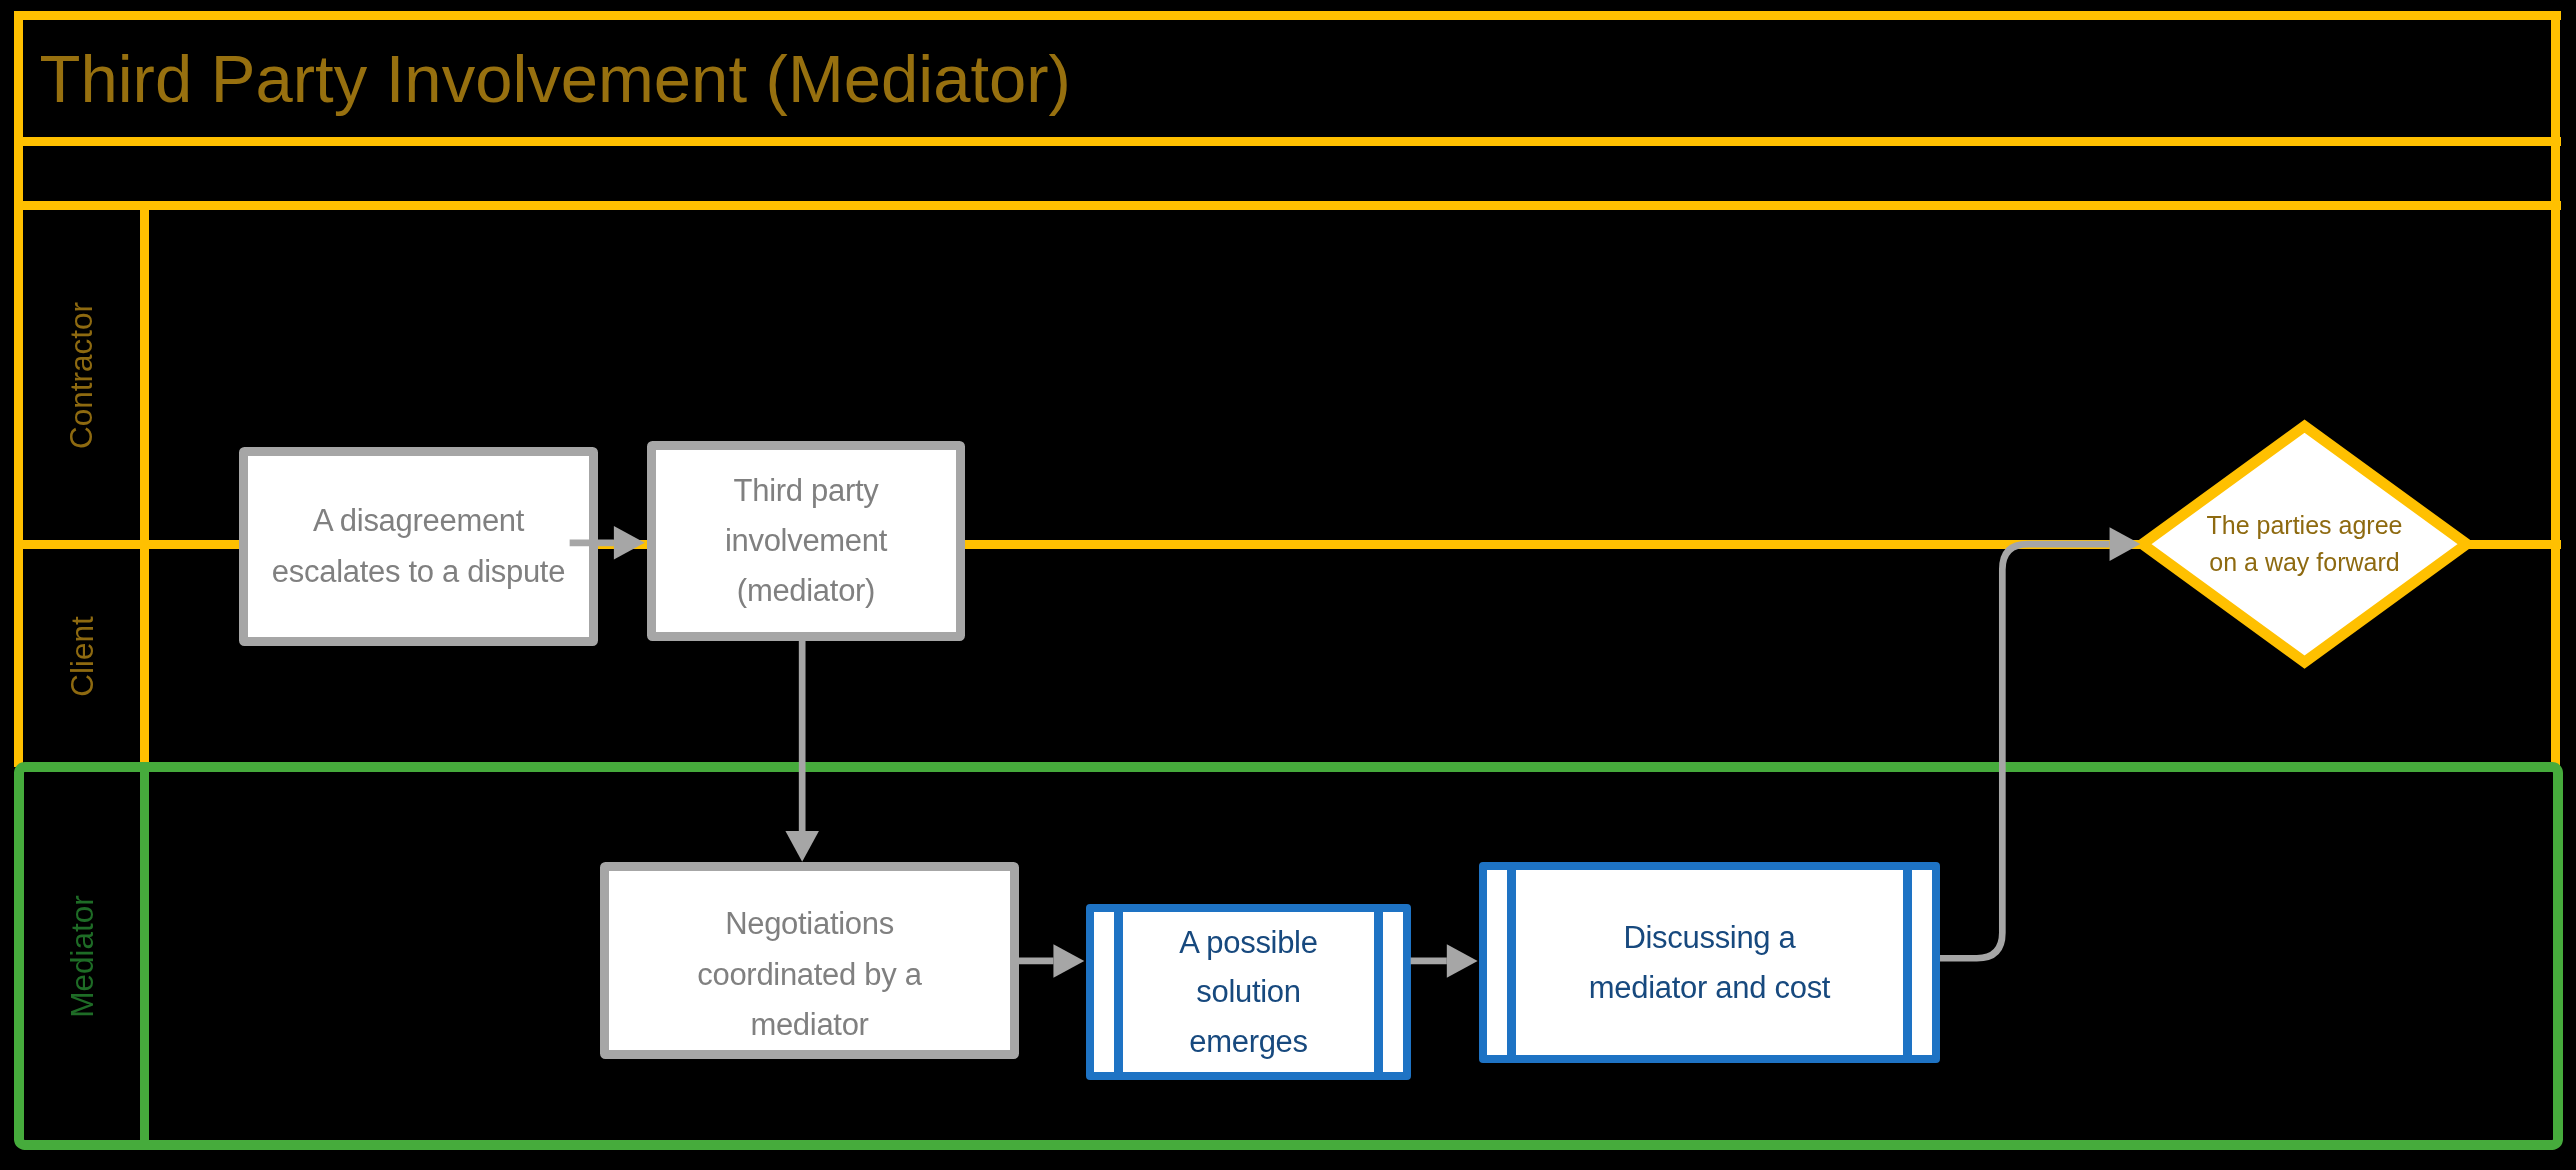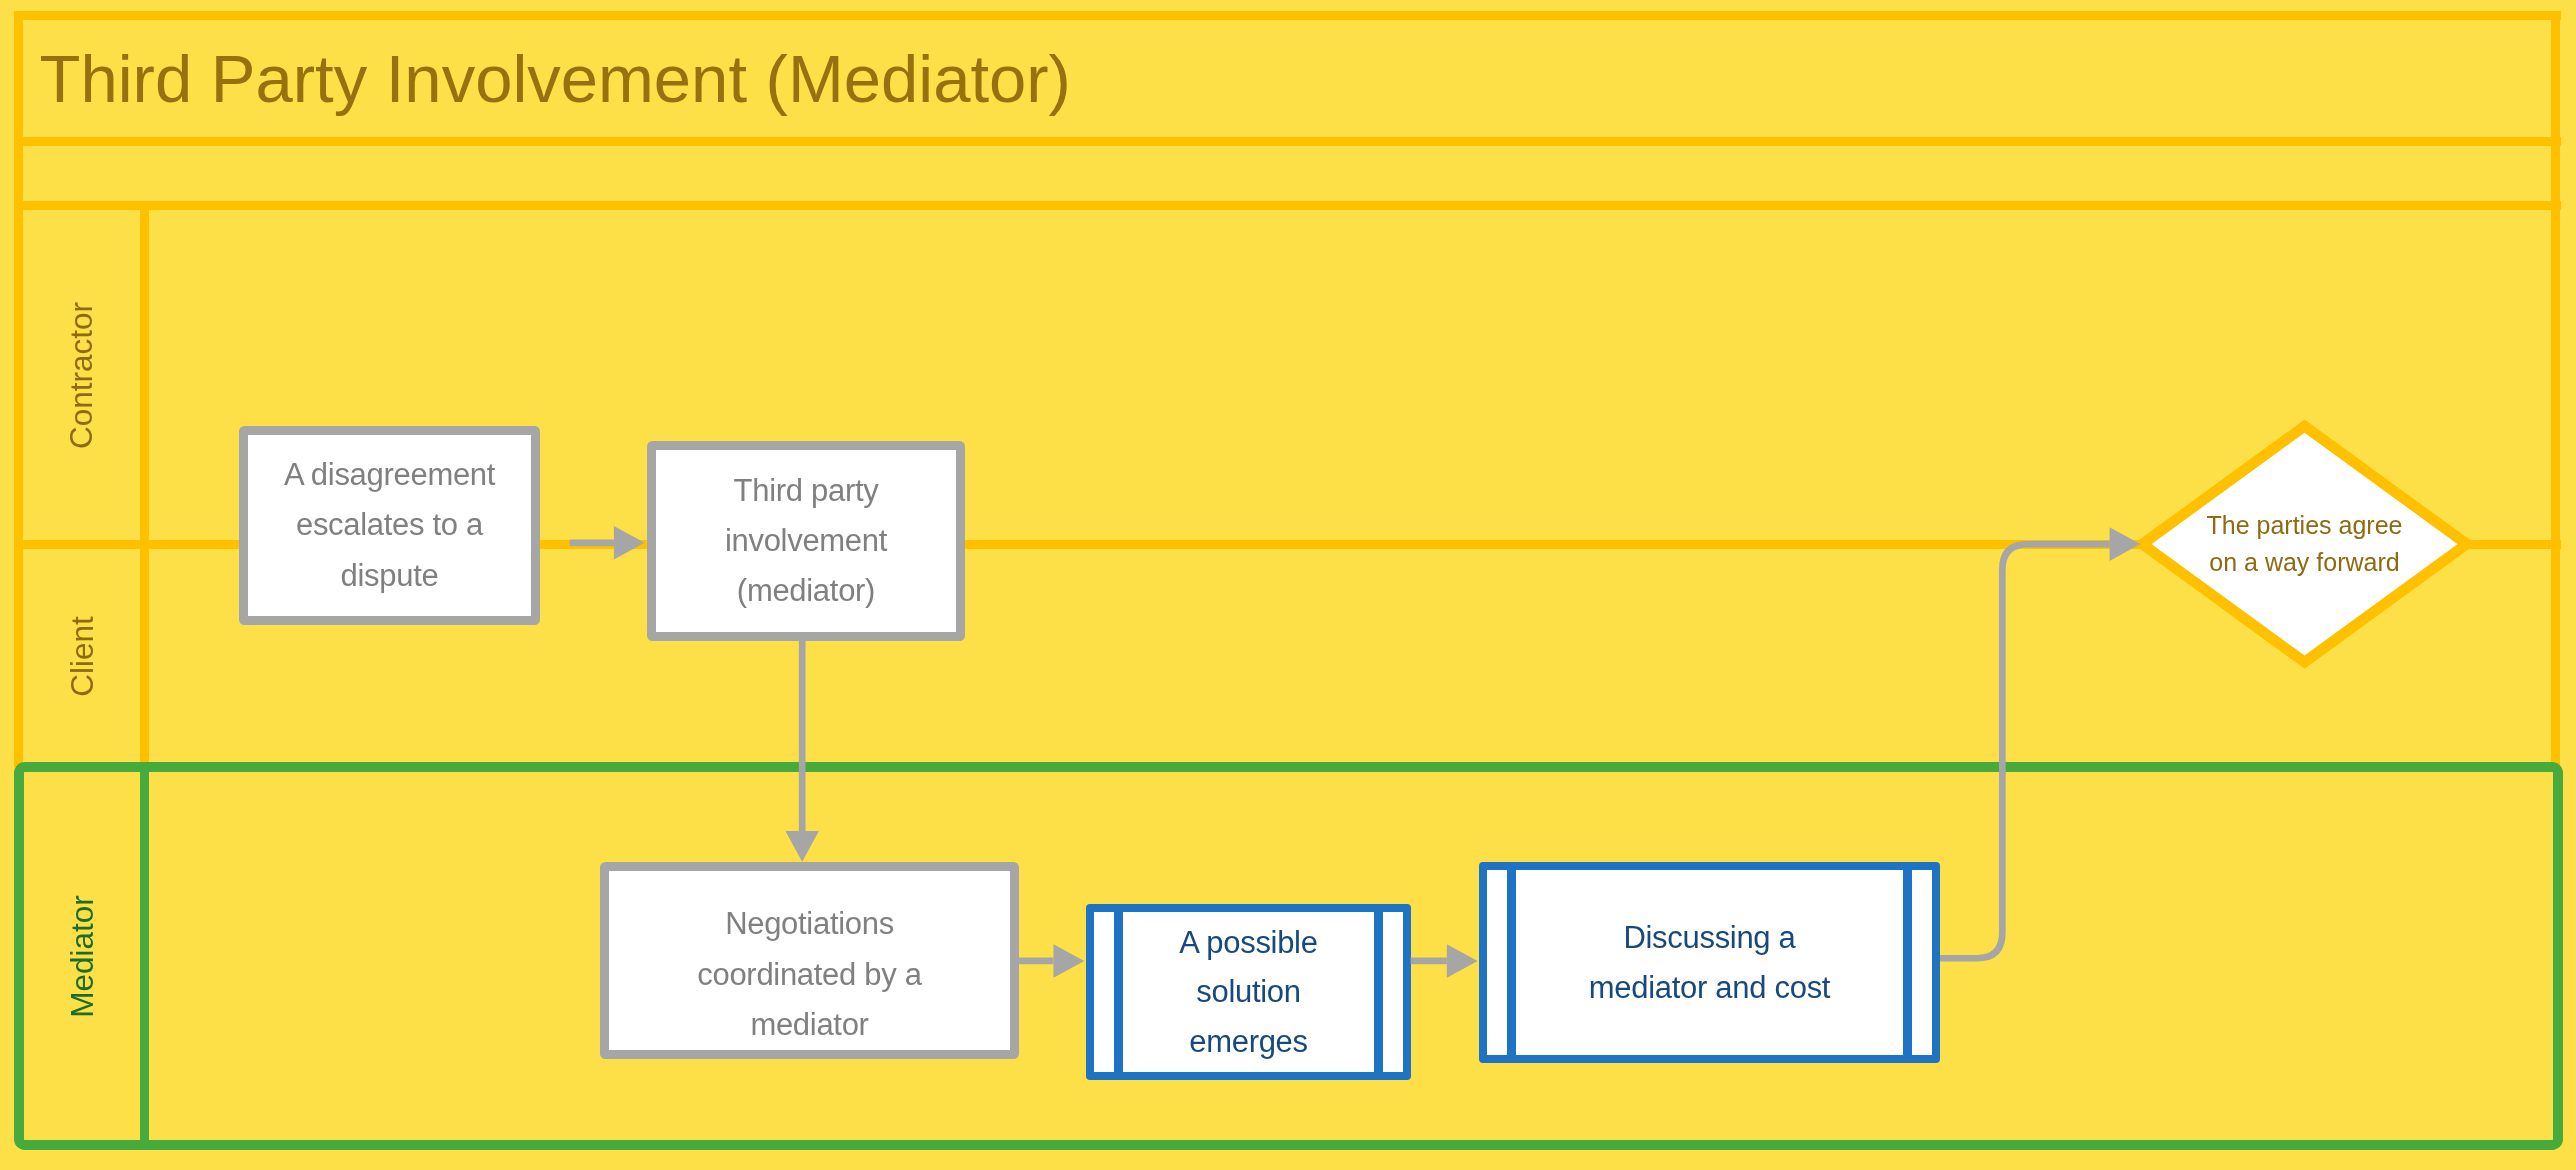--- a/index.html
+++ b/index.html
@@ -1,20 +1,20 @@
 <!DOCTYPE html>
 <html style="font-size:10.7px"><head>
 <meta charset="utf-8">
 <style>
   html, body { margin: 0; padding: 0; background: #ffffff; }
   #canvas {
     position: relative;
     width: 2576px;
     height: 1170px;
-    background: #fde047;
+    background: #000000;
     font-family: "Liberation Sans", "DejaVu Sans", sans-serif;
     overflow: hidden;
   }
 
   
   .ystrip { position: absolute; background: #FFC000; z-index: 1; }
   .gstrip { position: absolute; background: #46AB3C; z-index: 2; }
 
   
   #mediator-lane-border {
@@ -145,21 +145,21 @@
   <div class="lane-label-cell" style="top:210px; height:330px;">
     <span>Contractor</span>
   </div>
   <div class="lane-label-cell" style="top:550px; height:212px;">
     <span>Client</span>
   </div>
   <div class="lane-label-cell green" style="top:772px; height:368px;">
     <span>Mediator</span>
   </div>
 
-  <div class="proc-box" style="left:239px; top:426px; width:301px; height:199px;">
+  <div class="proc-box" style="left:239px; top:447px; width:359px; height:199px;">
     <div class="txt" style="width:302px;">A disagreement escalates to a dispute</div>
   </div>
 
   <div class="proc-box" style="left:647px; top:441px; width:318px; height:200px;">
     <div class="txt" style="width:248px;">Third party involvement (mediator)</div>
   </div>
 
   <div class="proc-box" style="left:600px; top:862px; width:419px; height:197px;align-items:flex-end;">
     <div class="txt" style="width:288px;">Negotiations coordinated by a mediator</div>
   </div>

